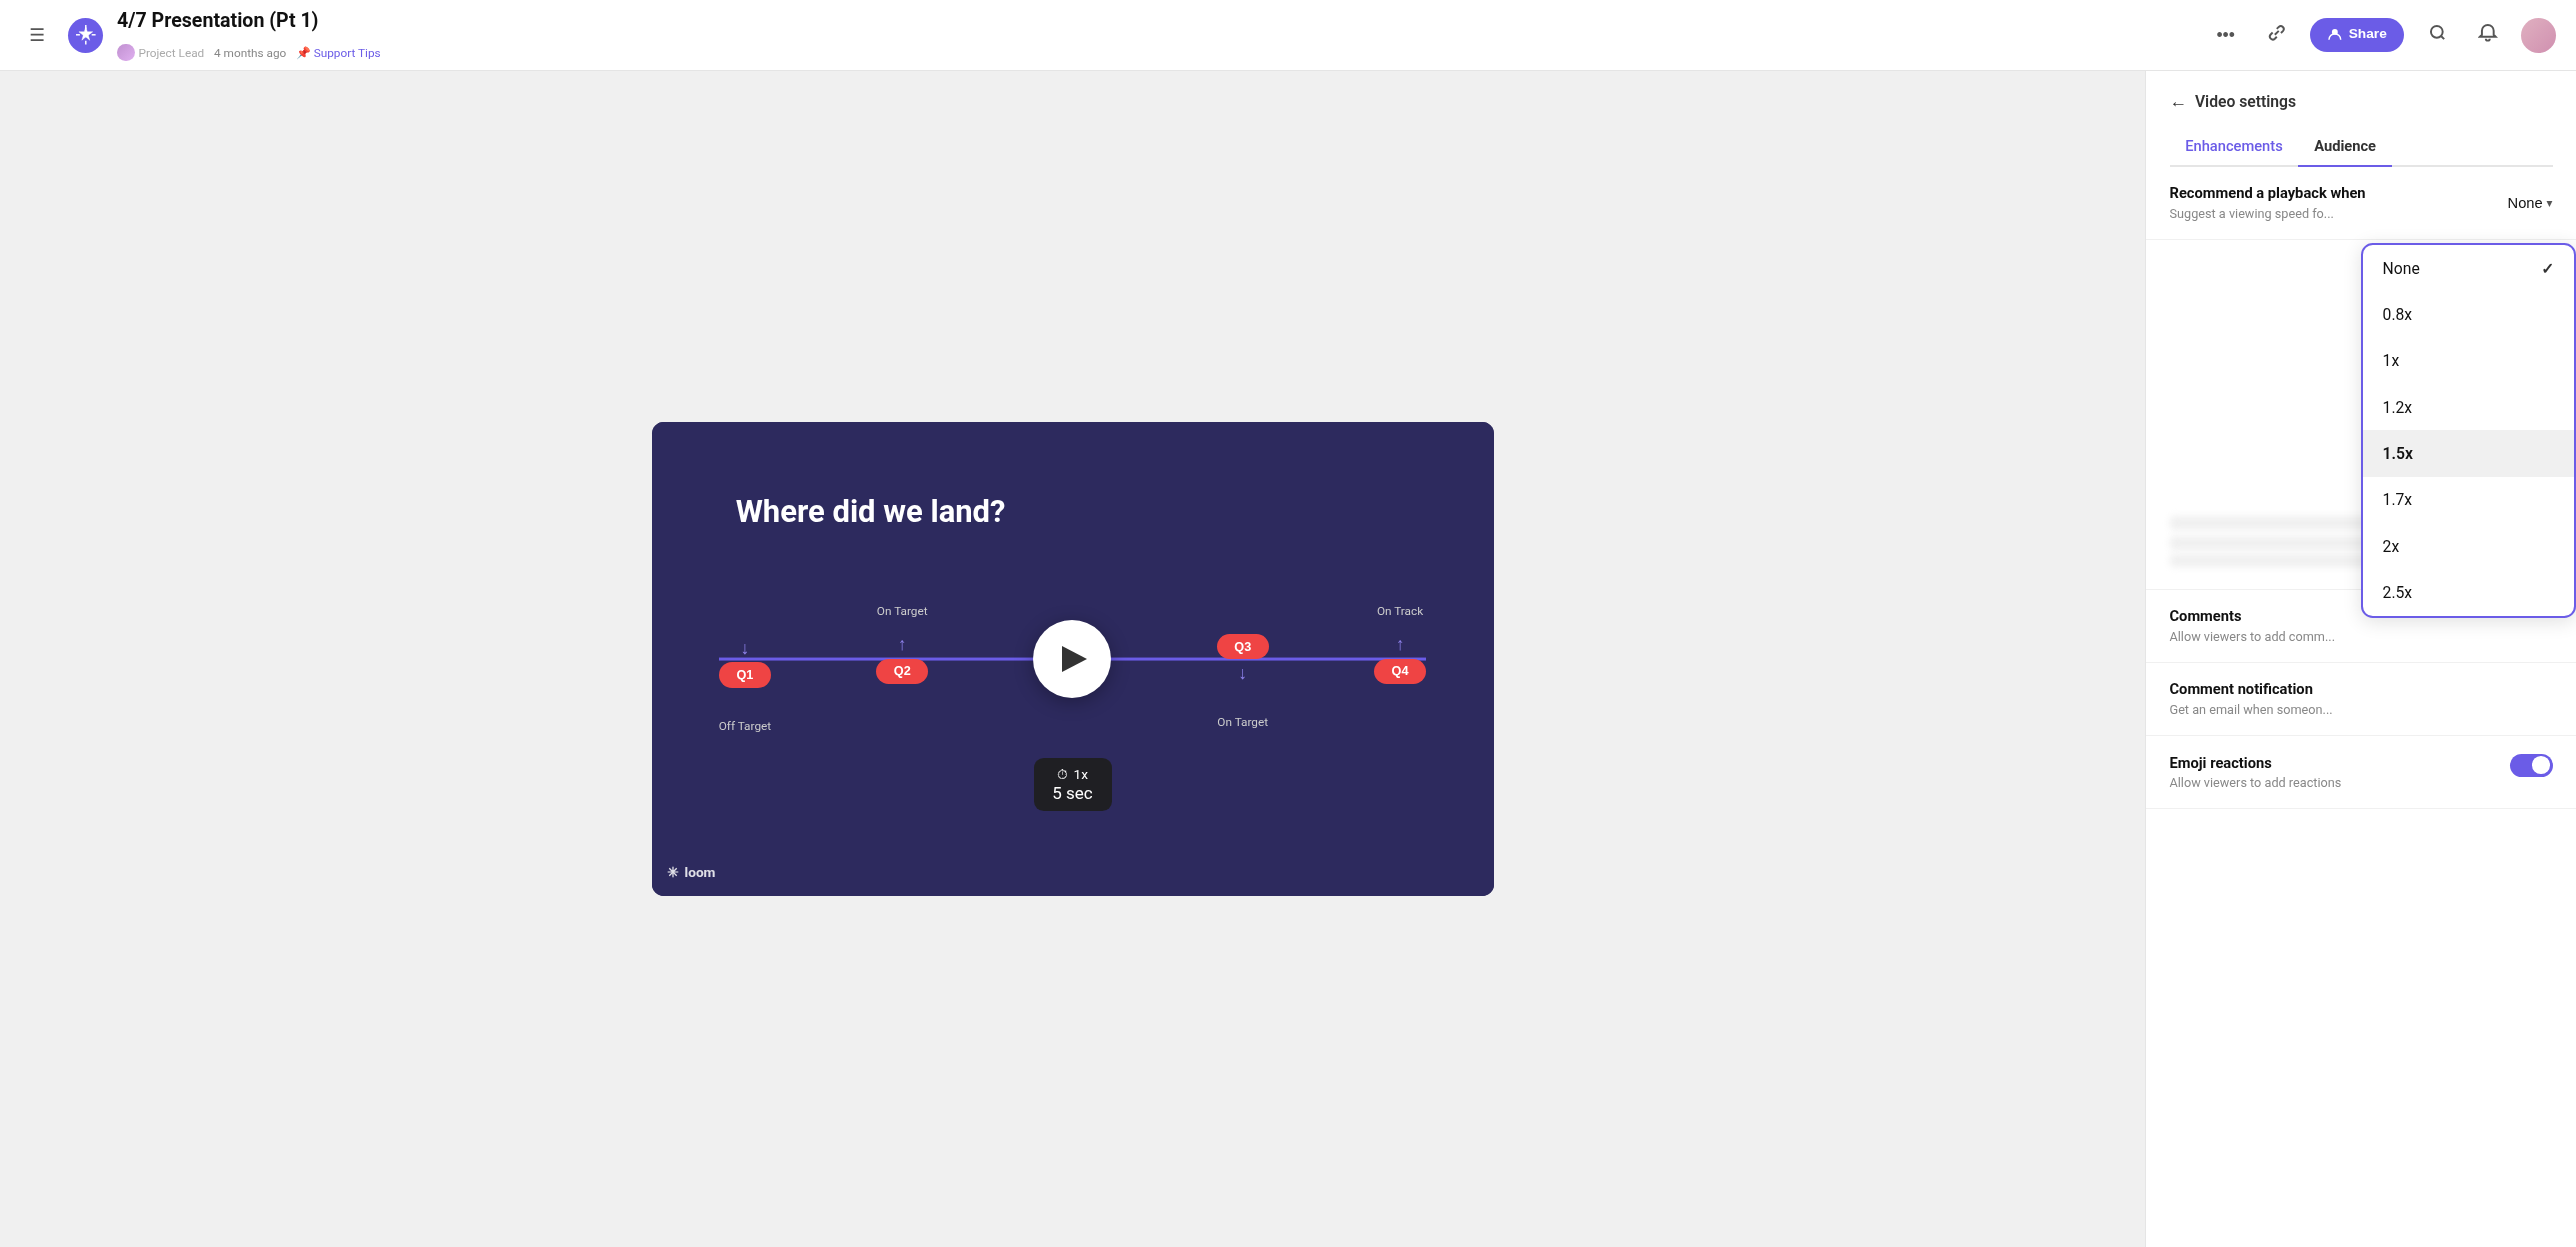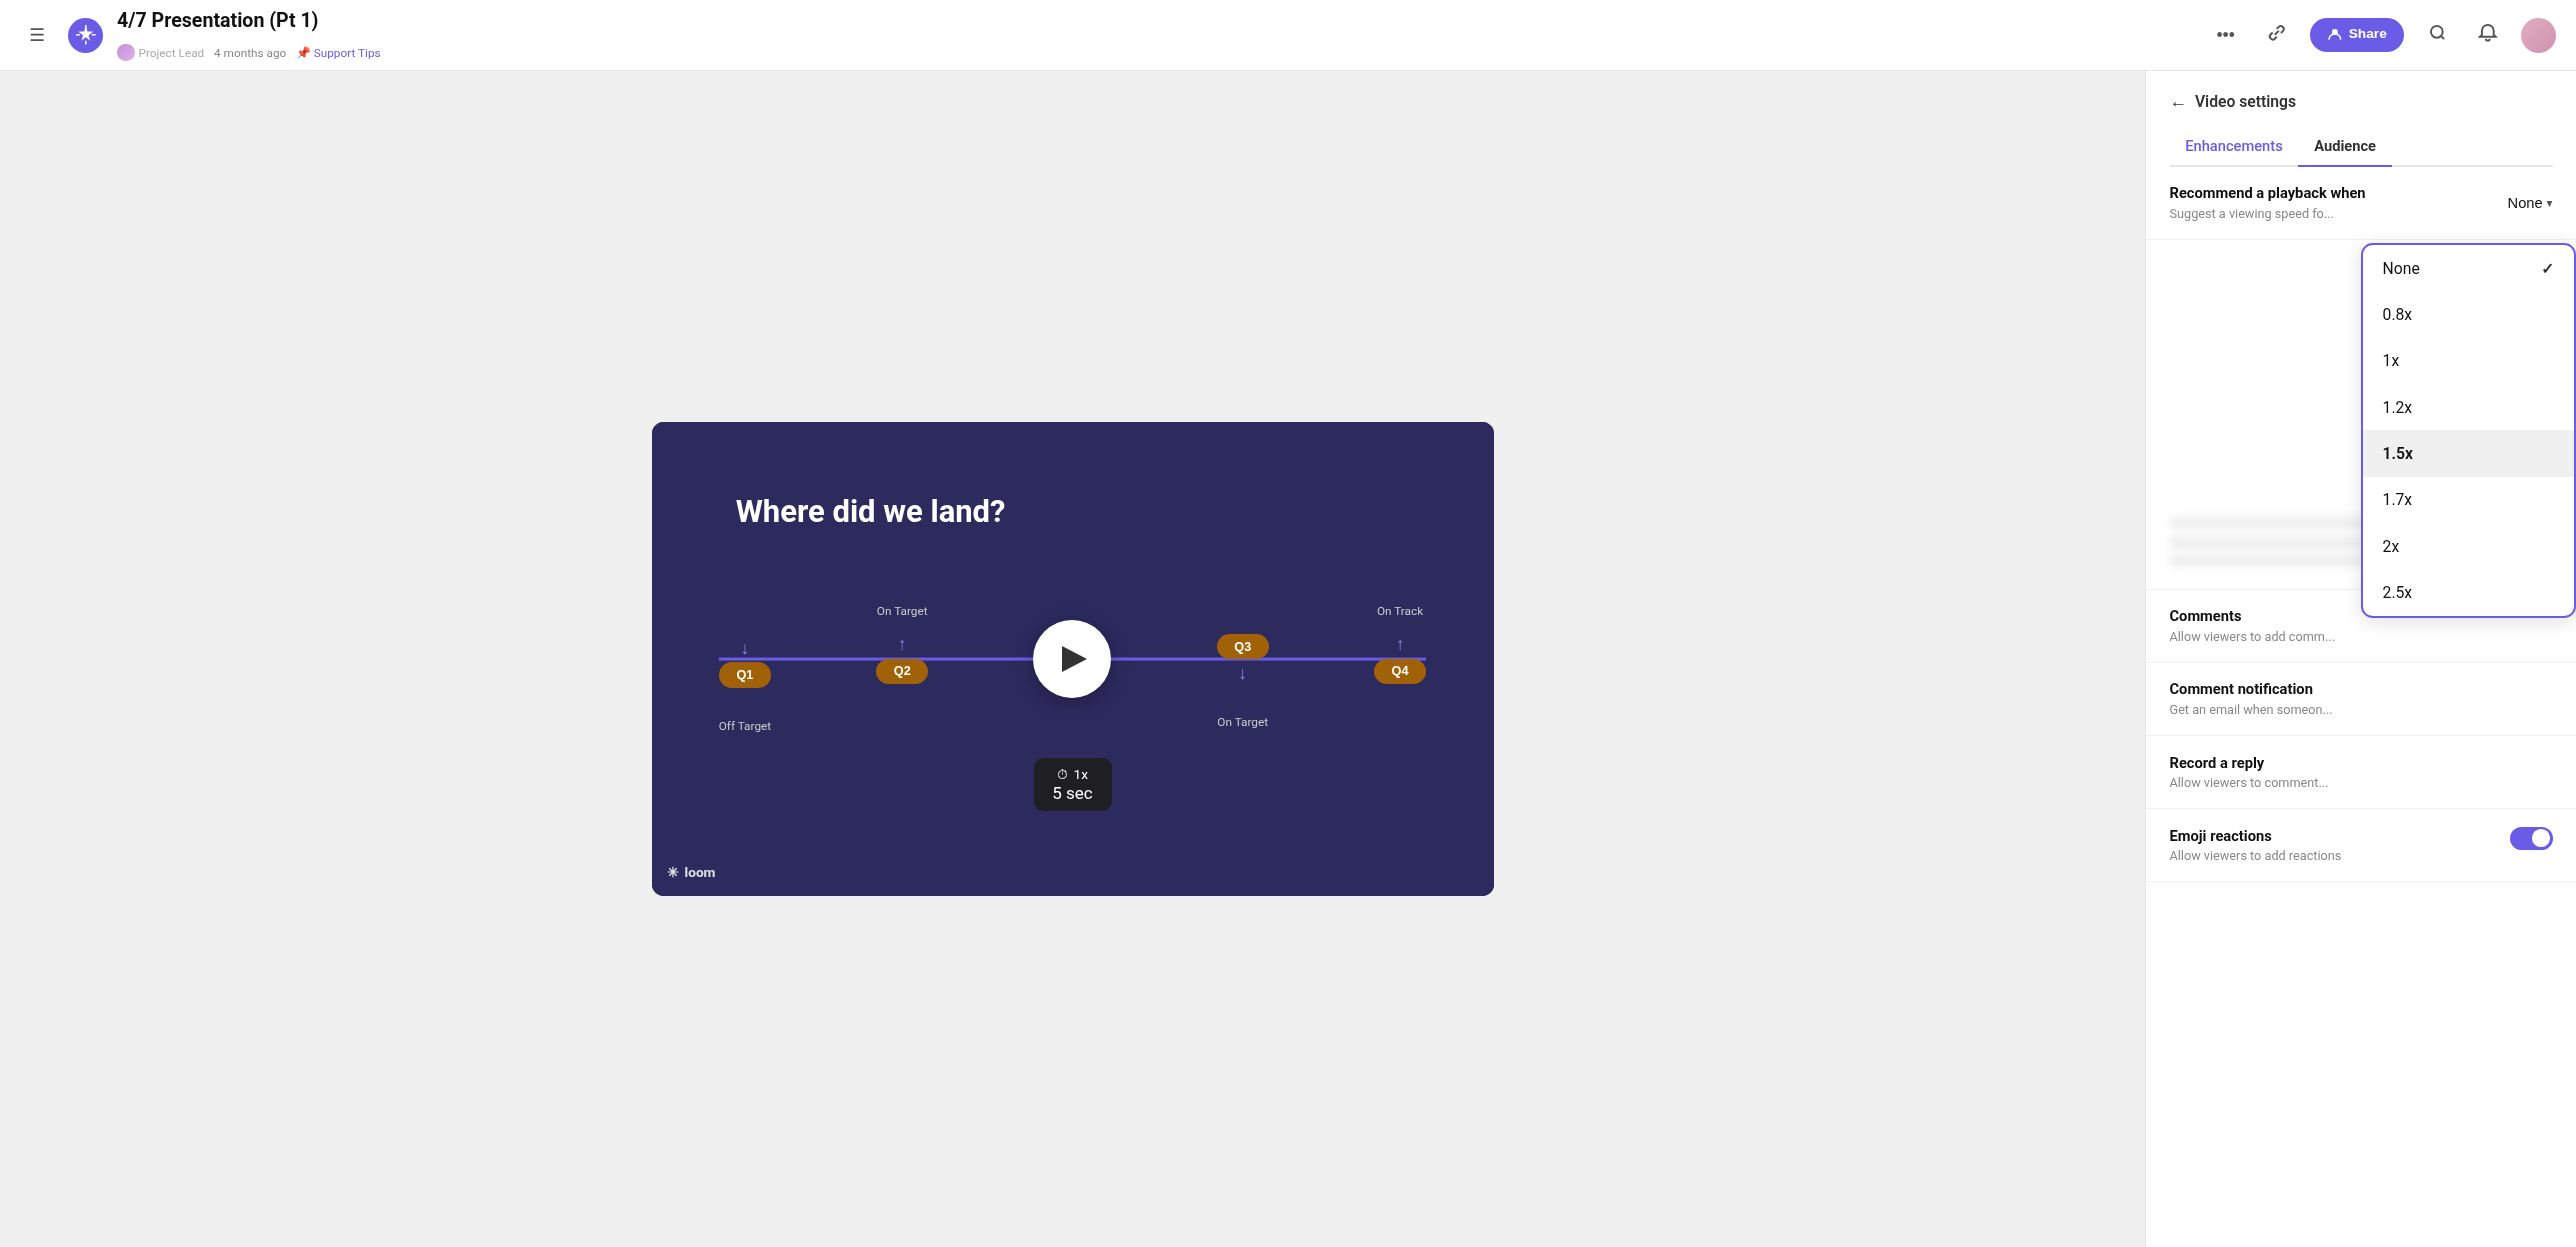--- a/index.html
+++ b/index.html
@@ -120,21 +120,21 @@
       display: flex;
       justify-content: space-between;
       align-items: center;
       position: relative;
     }
     .timeline-node {
       display: flex; flex-direction: column; align-items: center;
       position: relative;
     }
     .node-btn {
-      background: #a16207;
+      background: #ef4444;
       color: white;
       border: none;
       border-radius: 19.6px;
       padding: 5.9px 17.6px;
       font-size: 12.7px;
       font-weight: 600;
       cursor: pointer;
       position: relative;
       z-index: 2;
     }
@@ -556,28 +556,20 @@
 
       <div class="panel-section">
         <div class="panel-section-header">
           <div>
             <div class="panel-section-title">Comment notification</div>
             <div class="panel-section-sub">Get an email when someon...</div>
           </div>
         </div>
       </div>
 
-      <div class="panel-section">
-        <div class="panel-section-header">
-          <div>
-            <div class="panel-section-title">Record a reply</div>
-            <div class="panel-section-sub">Allow viewers to comment...</div>
-          </div>
-        </div>
-      </div>
 
       <div class="panel-section">
         <div class="panel-section-header">
           <div>
             <div class="panel-section-title">Emoji reactions</div>
             <div class="panel-section-sub">Allow viewers to add reactions</div>
           </div>
           <div class="toggle-switch"></div>
         </div>
       </div>

